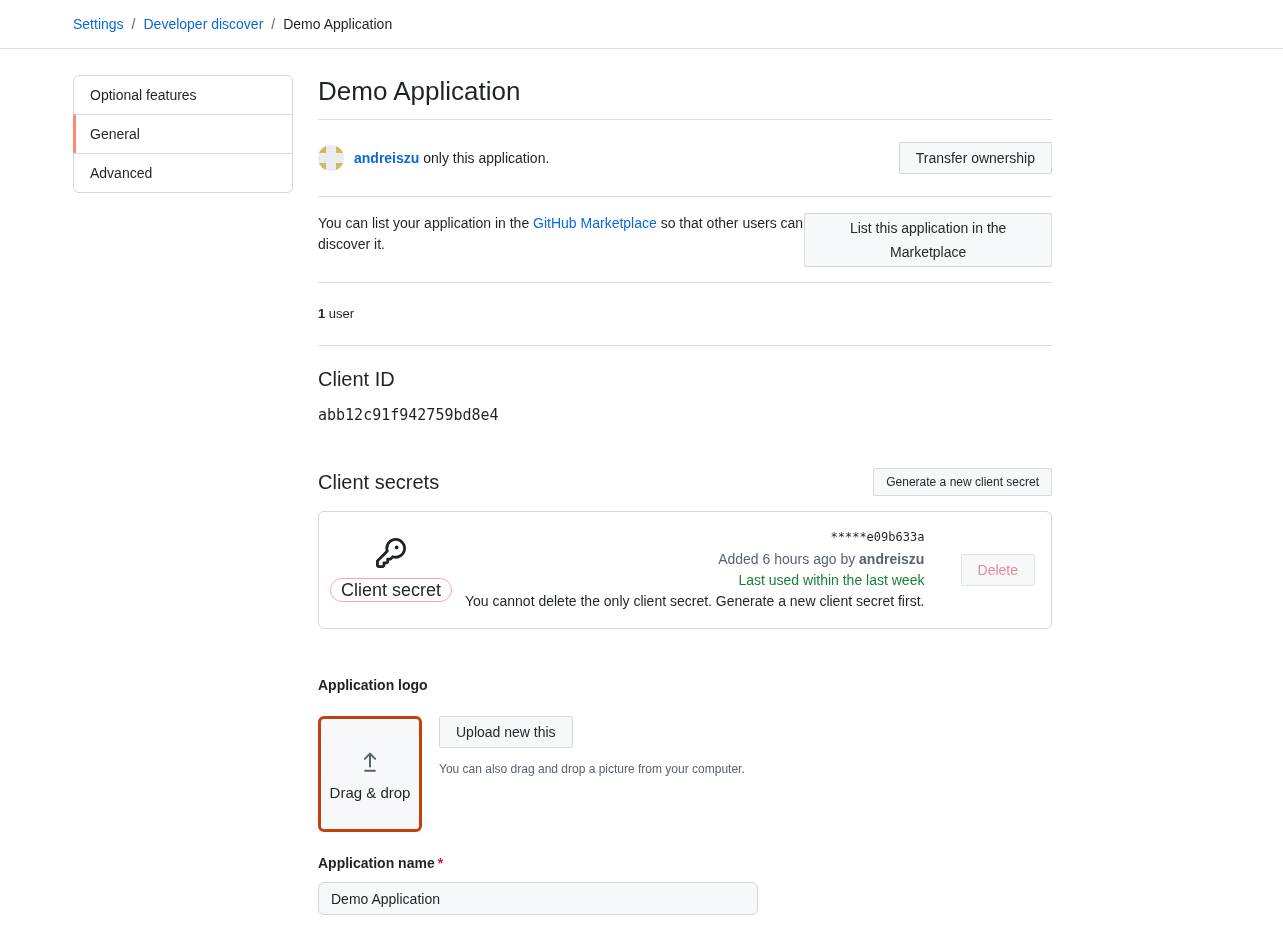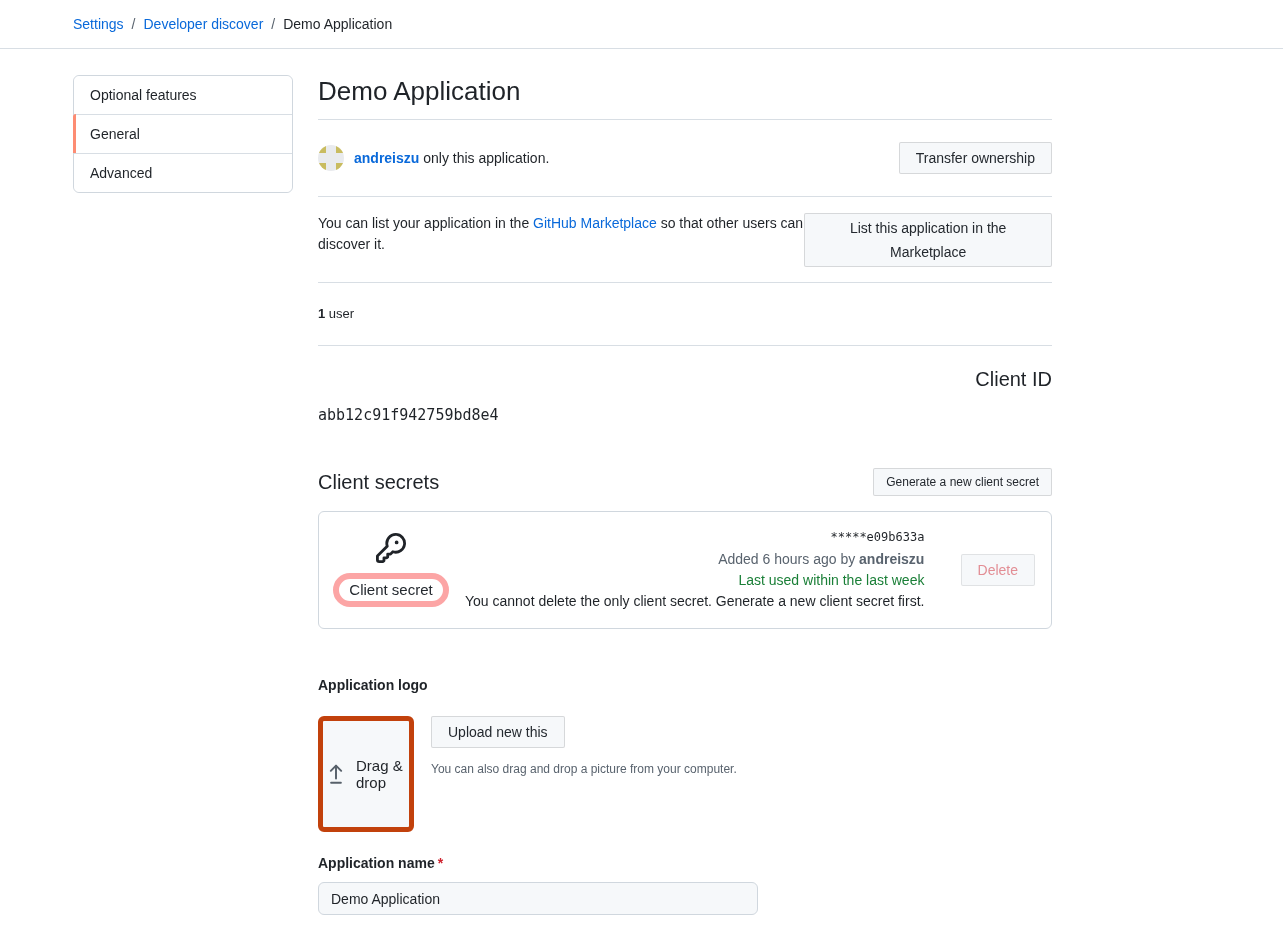--- a/index.html
+++ b/index.html
@@ -130,21 +130,21 @@
   .marketplace-row .btn { margin-left: auto; }
 
   
   .users-row { display: flex; align-items: center; padding: 16px 0; }
   .users-heading { font-size: 13px; font-weight: 400; margin: 0; line-height: 30px; }
   .users-heading strong { font-weight: 600; }
   .users-row .btn { margin-left: auto; }
 
   
   .client-id-section { margin-top: 19px; }
-  .section-heading { font-size: 20px; font-weight: 400; line-height: 28px; margin: 0; text-align: right; }
+  .section-heading { font-size: 20px; font-weight: 400; line-height: 28px; margin: 0; }
   .client-id-value {
     font-family: "DejaVu Sans Mono", "Liberation Mono", monospace;
     font-size: 15px;
     margin-top: 13px;
   }
 
   
   .client-secrets-section { margin-top: 44px; }
   .secrets-header { display: flex; align-items: center; }
   .secrets-header .btn { margin-left: auto; }
@@ -158,24 +158,24 @@
   }
   .secret-left {
     width: 112px;
     display: flex;
     flex-direction: column;
     align-items: center;
     gap: 7px;
     flex-shrink: 0;
   }
   .secret-badge {
-    border: 6px solid #fca5a5;
+    border: 1px solid #fca5a5;
     border-radius: 999px;
     padding: 2px 10px;
-    font-size: 15px;
+    font-size: 18px;
     line-height: 18px;
     color: #24292f;
     white-space: nowrap;
   }
   .secret-body { margin-left: 18px; line-height: 21px; text-align: right; }
   .secret-mono {
     font-family: "DejaVu Sans Mono", "Liberation Mono", monospace;
     font-size: 12px;
     line-height: 18px;
   }
@@ -184,26 +184,26 @@
   .secret-green { color: #1a7f37; }
   .secret-note { color: #1f2328; }
   .secret-card .btn { margin-left: auto; }
 
   
   .logo-section { margin-top: 46px; }
   .field-label { font-size: 14px; font-weight: 600; line-height: 21px; }
   .required-marker { color: #cf222e; margin-left: 3px; font-weight: 600; }
   .logo-row { display: flex; align-items: flex-start; margin-top: 20px; }
   .dropzone {
-    width: 96px; height: 116px;
-    border: 5px solid #c2410c;
+    width: 104px; height: 116px;
+    border: 3px solid #c2410c;
     border-radius: 6px;
     background: #f6f8fa;
     display: flex;
-    flex-direction: row;
+    flex-direction: column;
     align-items: center;
     justify-content: center;
     gap: 7px;
     cursor: pointer;
     flex-shrink: 0;
   }
   .dropzone-text { font-size: 15px; color: #1f2328; }
   .upload-col { margin-left: 17px; padding-top: 0; }
   .help-text { font-size: 12px; color: #59636e; margin: 12px 0 0 0; line-height: 18px; }
 

